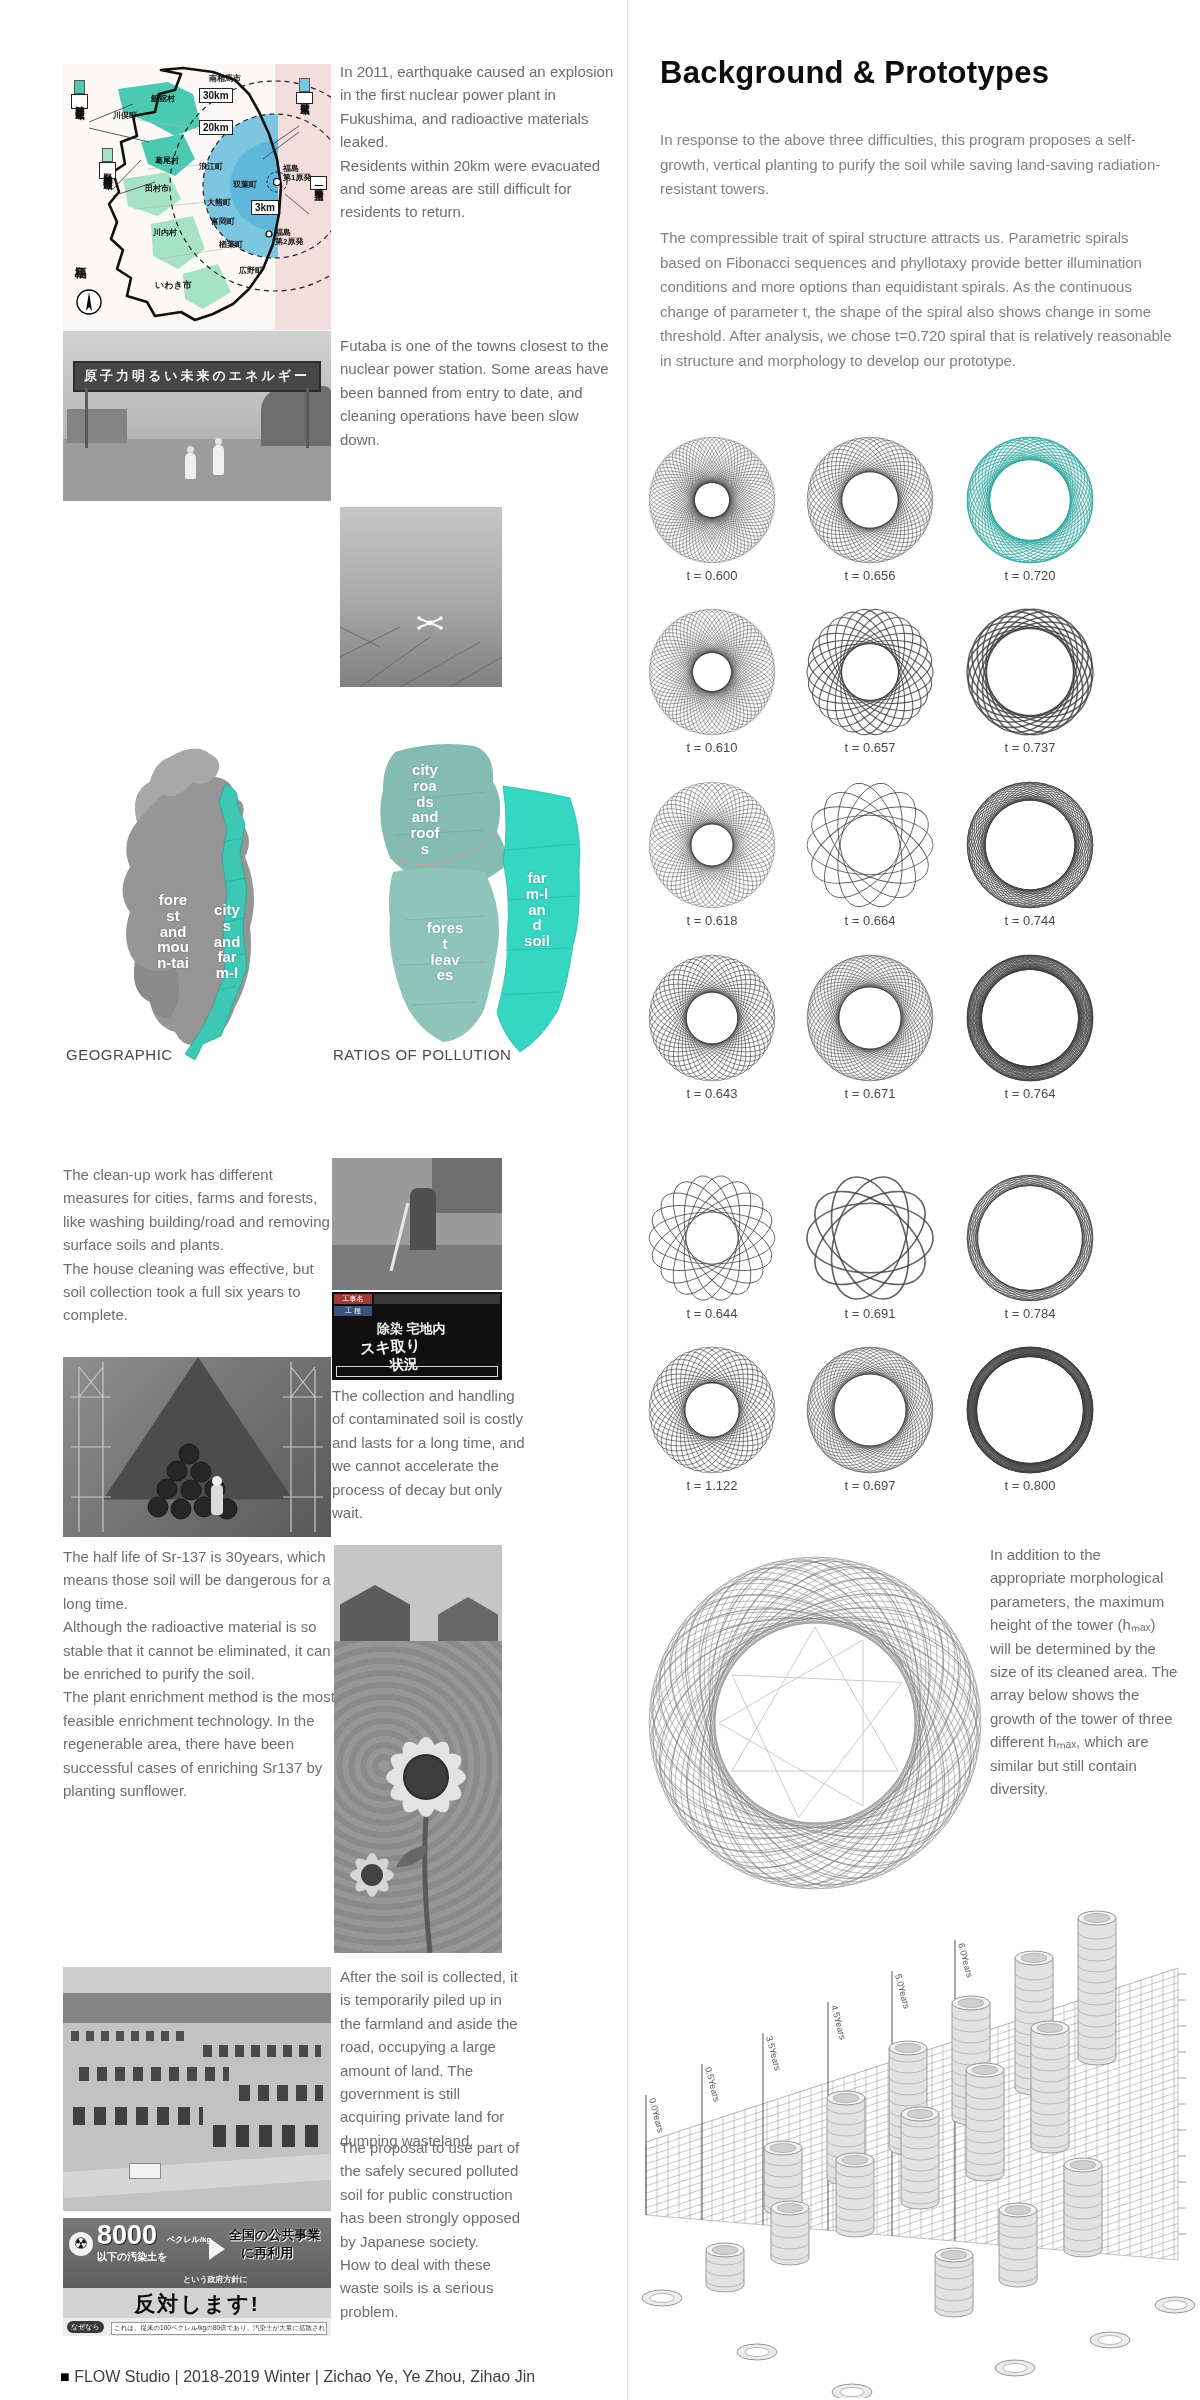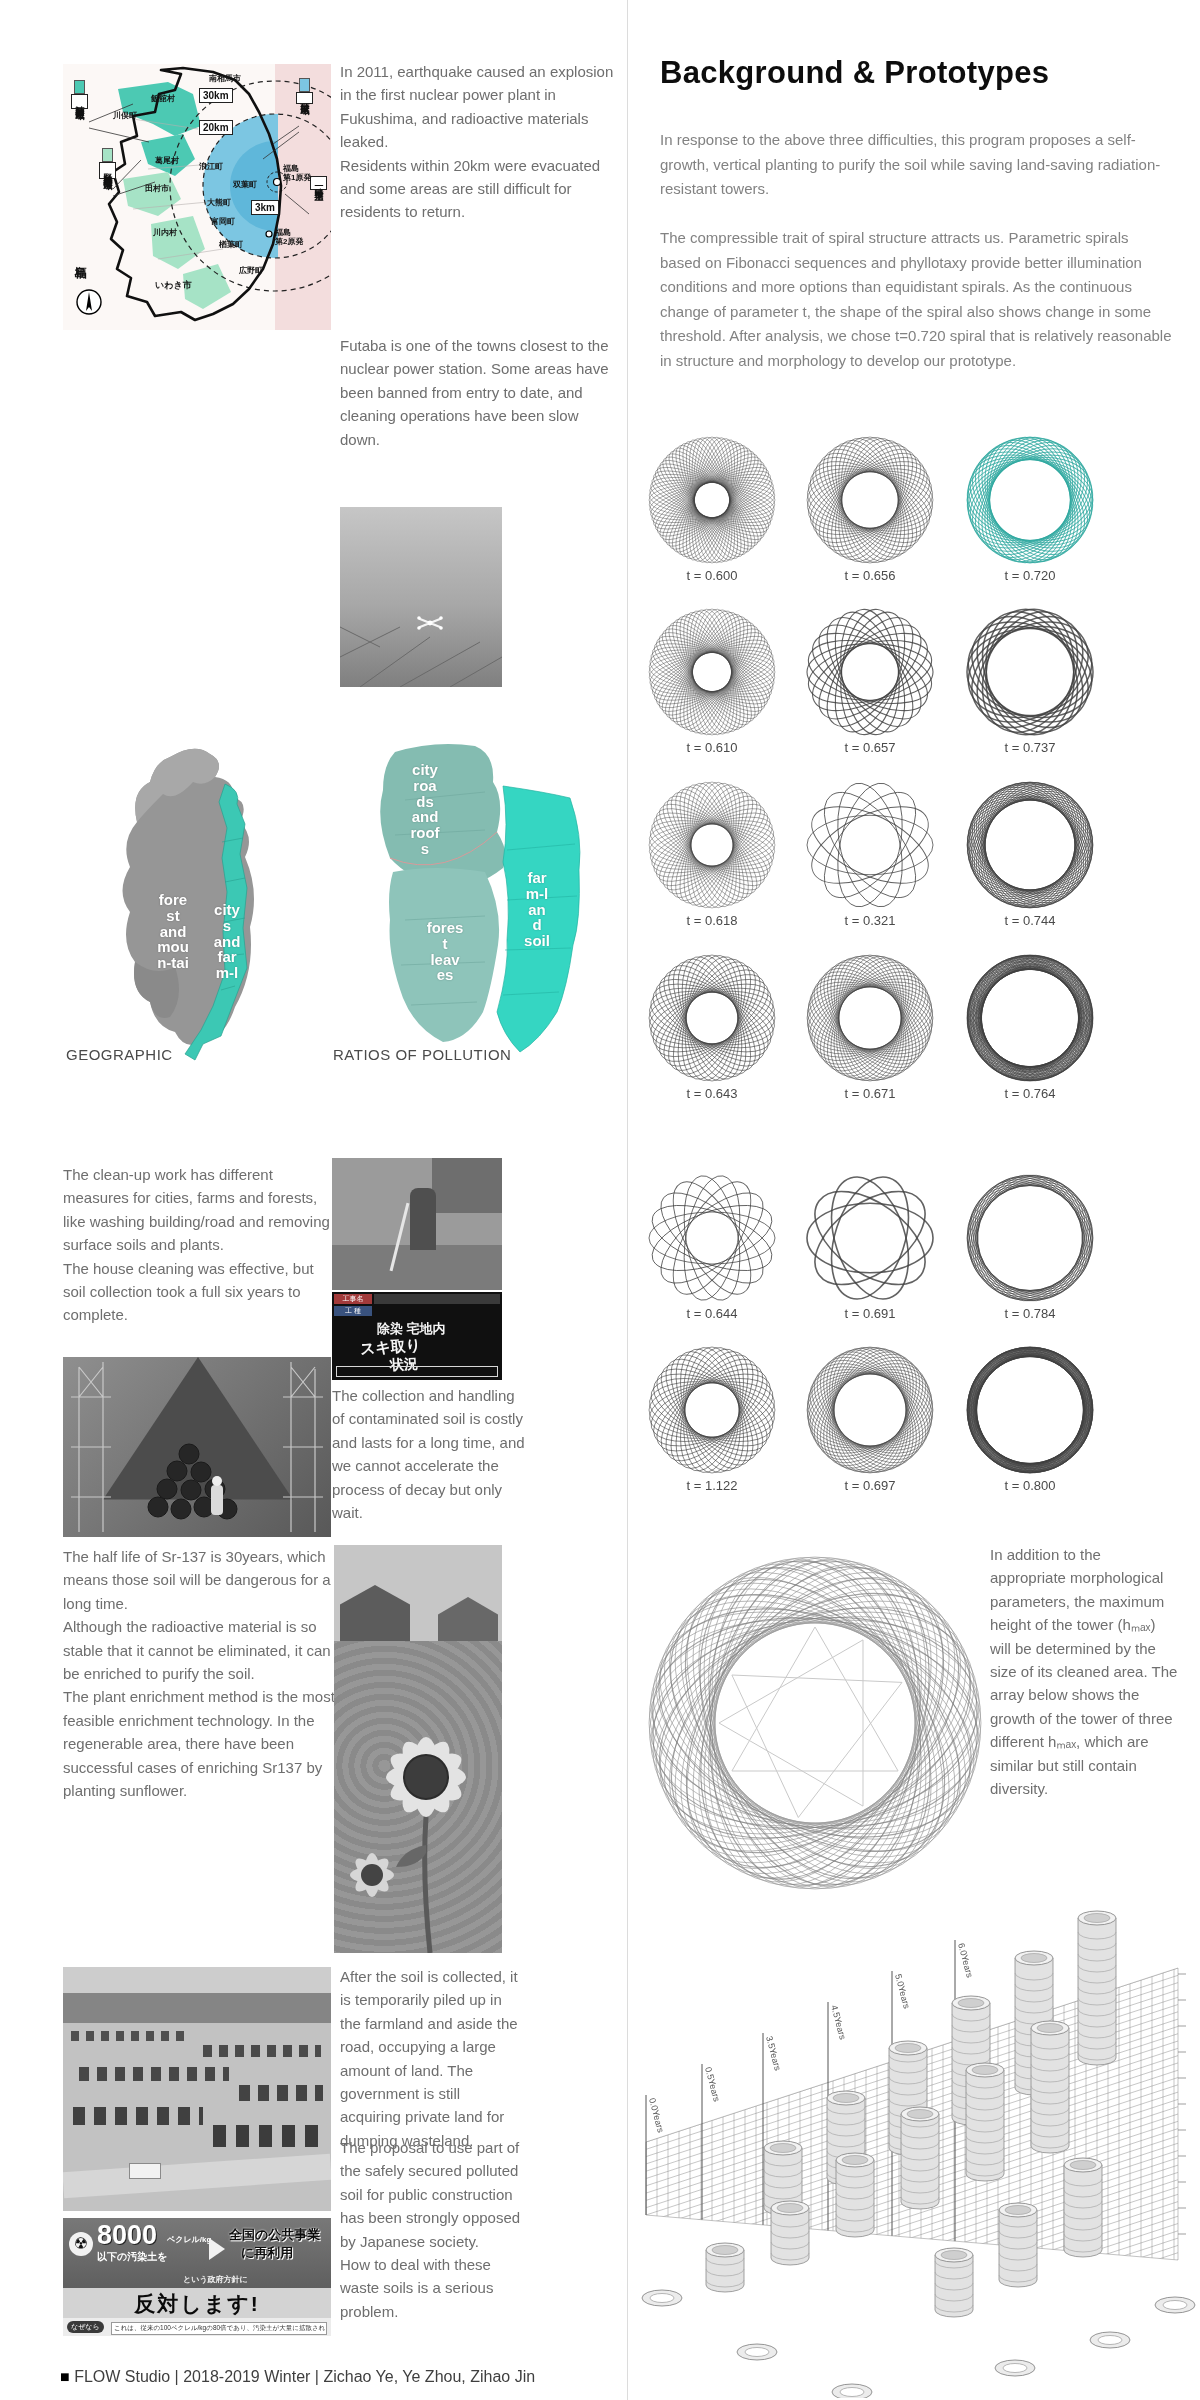--- a/index.html
+++ b/index.html
@@ -108,20 +108,30 @@
     <div class="mt" style="left:92px;top:216px;font-size:9px;">いわき市</div>
     <div class="mt" style="left:220px;top:100px;">福島
 第1原発</div>
     <div class="mt" style="left:212px;top:164px;">福島
 第2原発</div>
   </div>
 
   <div class="p" style="left:340px;top:60px;width:278px;">In 2011, earthquake caused an explosion in the first nuclear power plant in Fukushima, and radioactive materials leaked.
 Residents within 20km were evacuated and some areas are still difficult for residents to return.</div>
 
+  <div class="ph" style="left:63px;top:331px;width:268px;height:170px;background:linear-gradient(#d2d2d2,#b9b9b9 55%,#a0a0a0);">
+    <div style="position:absolute;left:0;bottom:0;width:100%;height:62px;background:#9c9c9c;"></div>
+    <div style="position:absolute;left:4px;bottom:58px;width:60px;height:34px;background:#848484;"></div>
+    <div style="position:absolute;right:0;bottom:55px;width:70px;height:60px;background:#6e6e6e;border-radius:40% 10% 0 0;"></div>
+    <div class="banner">原子力明るい未来のエネルギー</div>
+    <div style="position:absolute;left:22px;top:57px;width:3px;height:60px;background:#5a5a5a;"></div>
+    <div style="position:absolute;right:22px;top:57px;width:3px;height:60px;background:#5a5a5a;"></div>
+    <div class="figure" style="left:122px;bottom:22px;"></div>
+    <div class="figure" style="left:150px;bottom:26px;height:30px;"></div>
+  </div>
 
   <div class="p" style="left:340px;top:334px;width:278px;">Futaba is one of the towns closest to the nuclear power station. Some areas have been banned from entry to date, and cleaning operations have been slow down.</div>
 
   <div class="ph" style="left:340px;top:507px;width:162px;height:180px;background:linear-gradient(#c6c6c6,#a7a7a7 55%,#7f7f7f);">
     <svg width="162" height="180">
       <g stroke="#6a6a6a" stroke-width="1">
         <path d="M0,150 L60,120 M20,180 L90,130 M60,180 L140,135 M110,180 L162,150 M0,120 L40,140"></path>
       </g>
       <g stroke="#f4f4f4" stroke-width="2.4" stroke-linecap="round">
         <path d="M80,112 L100,120 M80,120 L100,112"></path>
@@ -518,21 +528,21 @@
       <div class="spiral-label" style="left: 647px; top: 913px;">t = 0.618</div>
       <div class="spiral-cell" style="left: 805px; top: 780px;"><svg width="130" height="130" viewBox="0 0 130 130">
           <ellipse cx="65" cy="65" rx="63" ry="29.7" transform="rotate(0.0 65 65)" fill="none" stroke="#3f3f3f" stroke-width="0.9" stroke-opacity="0.82"></ellipse>
           <ellipse cx="65" cy="65" rx="63" ry="29.7" transform="rotate(25.7 65 65)" fill="none" stroke="#3f3f3f" stroke-width="0.9" stroke-opacity="0.82"></ellipse>
           <ellipse cx="65" cy="65" rx="63" ry="29.7" transform="rotate(51.4 65 65)" fill="none" stroke="#3f3f3f" stroke-width="0.9" stroke-opacity="0.82"></ellipse>
           <ellipse cx="65" cy="65" rx="63" ry="29.7" transform="rotate(77.1 65 65)" fill="none" stroke="#3f3f3f" stroke-width="0.9" stroke-opacity="0.82"></ellipse>
           <ellipse cx="65" cy="65" rx="63" ry="29.7" transform="rotate(102.9 65 65)" fill="none" stroke="#3f3f3f" stroke-width="0.9" stroke-opacity="0.82"></ellipse>
           <ellipse cx="65" cy="65" rx="63" ry="29.7" transform="rotate(128.6 65 65)" fill="none" stroke="#3f3f3f" stroke-width="0.9" stroke-opacity="0.82"></ellipse>
           <ellipse cx="65" cy="65" rx="63" ry="29.7" transform="rotate(154.3 65 65)" fill="none" stroke="#3f3f3f" stroke-width="0.9" stroke-opacity="0.82"></ellipse>
         </svg></div>
-      <div class="spiral-label" style="left: 805px; top: 913px;">t = 0.321</div>
+      <div class="spiral-label" style="left: 805px; top: 913px;">t = 0.664</div>
       <div class="spiral-cell" style="left: 965px; top: 780px;"><svg width="130" height="130" viewBox="0 0 130 130">
           <ellipse cx="65" cy="65" rx="63" ry="44.9" transform="rotate(0.0 65 65)" fill="none" stroke="#3f3f3f" stroke-width="0.8" stroke-opacity="0.82"></ellipse>
           <ellipse cx="65" cy="65" rx="63" ry="44.9" transform="rotate(6.9 65 65)" fill="none" stroke="#3f3f3f" stroke-width="0.8" stroke-opacity="0.82"></ellipse>
           <ellipse cx="65" cy="65" rx="63" ry="44.9" transform="rotate(13.8 65 65)" fill="none" stroke="#3f3f3f" stroke-width="0.8" stroke-opacity="0.82"></ellipse>
           <ellipse cx="65" cy="65" rx="63" ry="44.9" transform="rotate(20.8 65 65)" fill="none" stroke="#3f3f3f" stroke-width="0.8" stroke-opacity="0.82"></ellipse>
           <ellipse cx="65" cy="65" rx="63" ry="44.9" transform="rotate(27.7 65 65)" fill="none" stroke="#3f3f3f" stroke-width="0.8" stroke-opacity="0.82"></ellipse>
           <ellipse cx="65" cy="65" rx="63" ry="44.9" transform="rotate(34.6 65 65)" fill="none" stroke="#3f3f3f" stroke-width="0.8" stroke-opacity="0.82"></ellipse>
           <ellipse cx="65" cy="65" rx="63" ry="44.9" transform="rotate(41.5 65 65)" fill="none" stroke="#3f3f3f" stroke-width="0.8" stroke-opacity="0.82"></ellipse>
           <ellipse cx="65" cy="65" rx="63" ry="44.9" transform="rotate(48.5 65 65)" fill="none" stroke="#3f3f3f" stroke-width="0.8" stroke-opacity="0.82"></ellipse>
           <ellipse cx="65" cy="65" rx="63" ry="44.9" transform="rotate(55.4 65 65)" fill="none" stroke="#3f3f3f" stroke-width="0.8" stroke-opacity="0.82"></ellipse>

